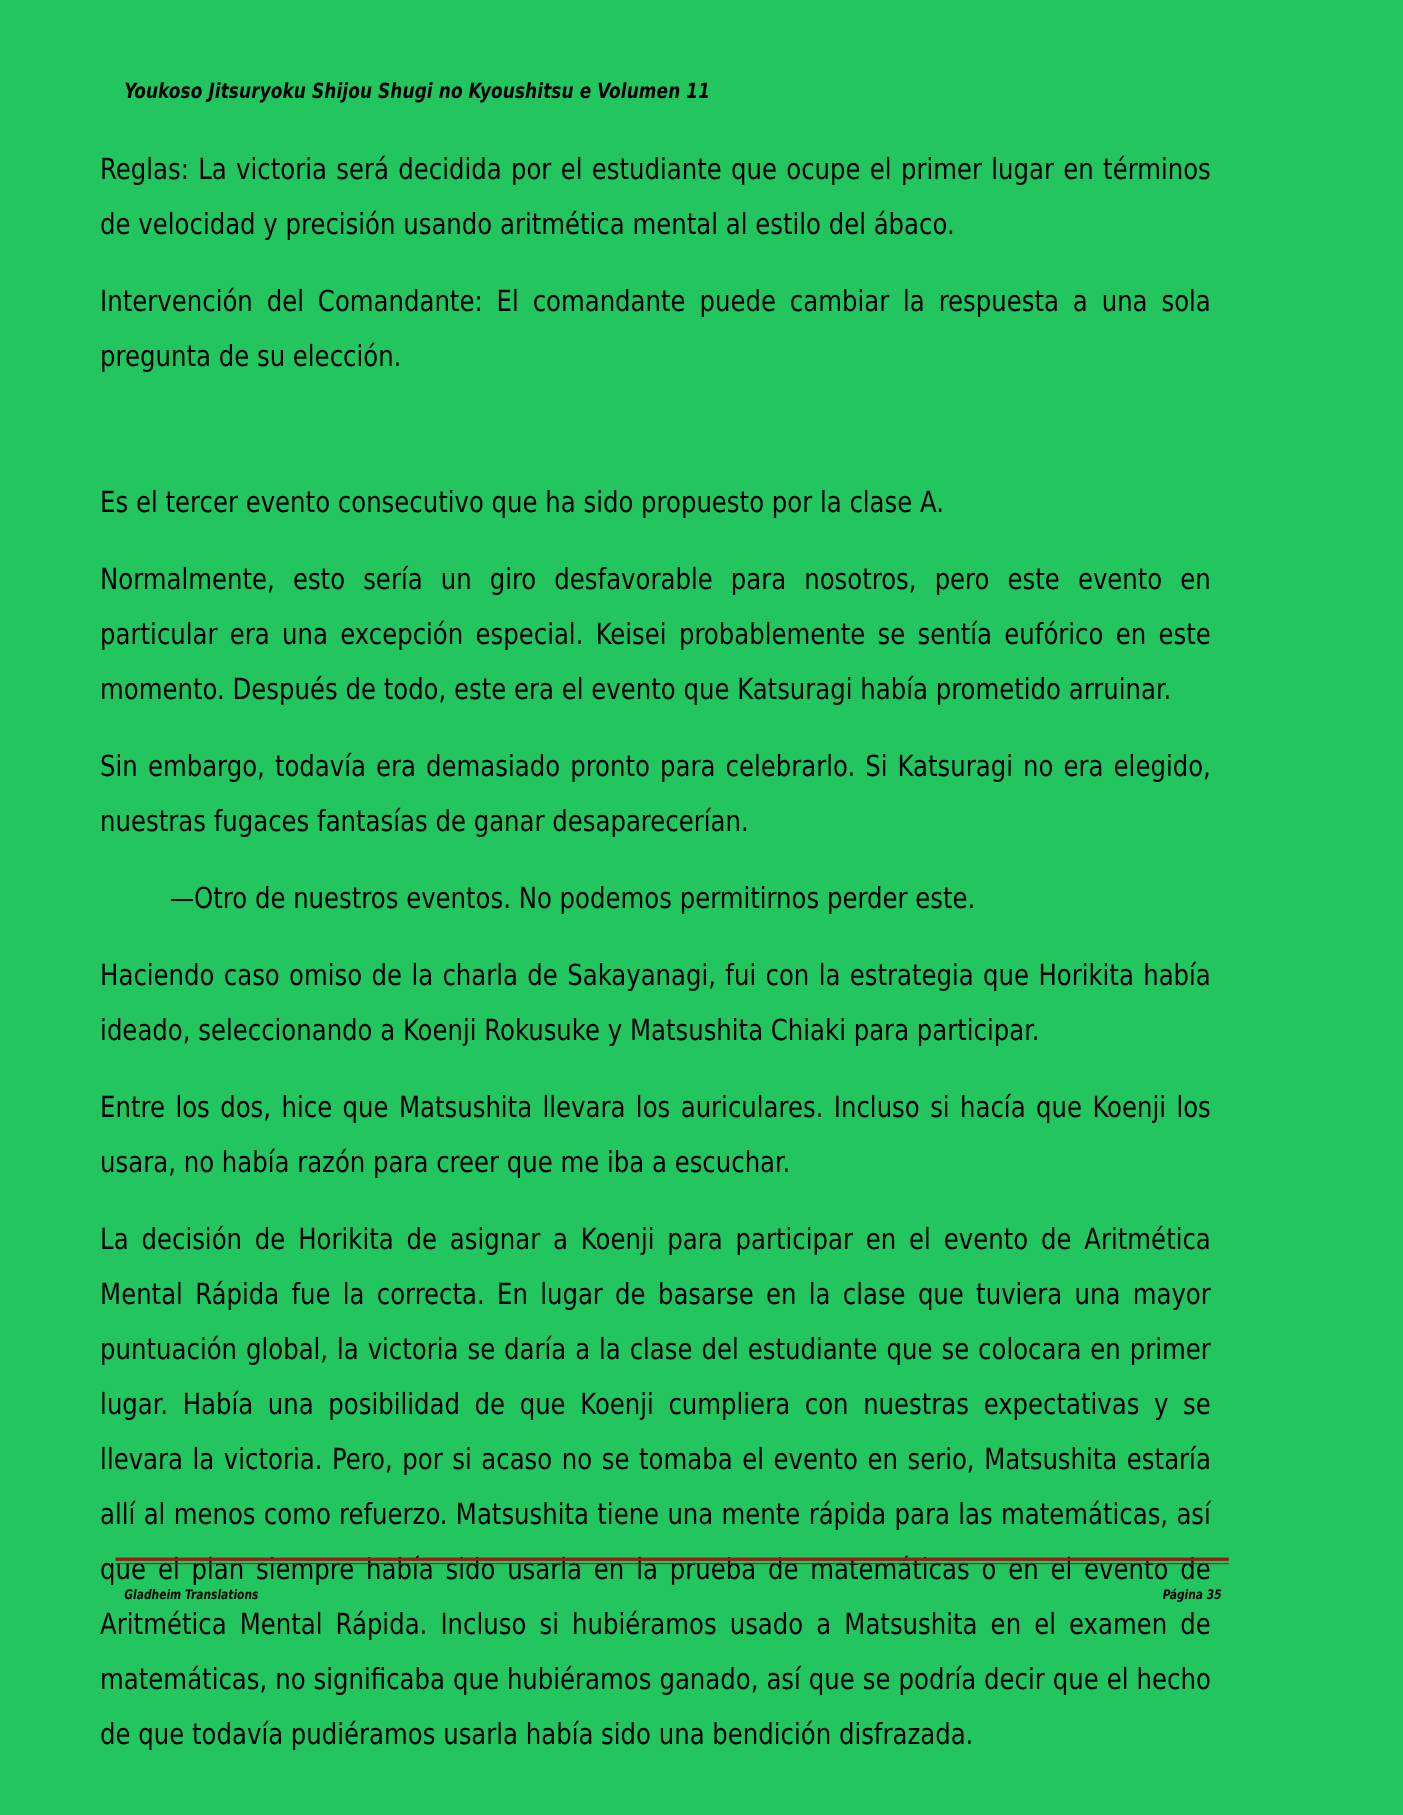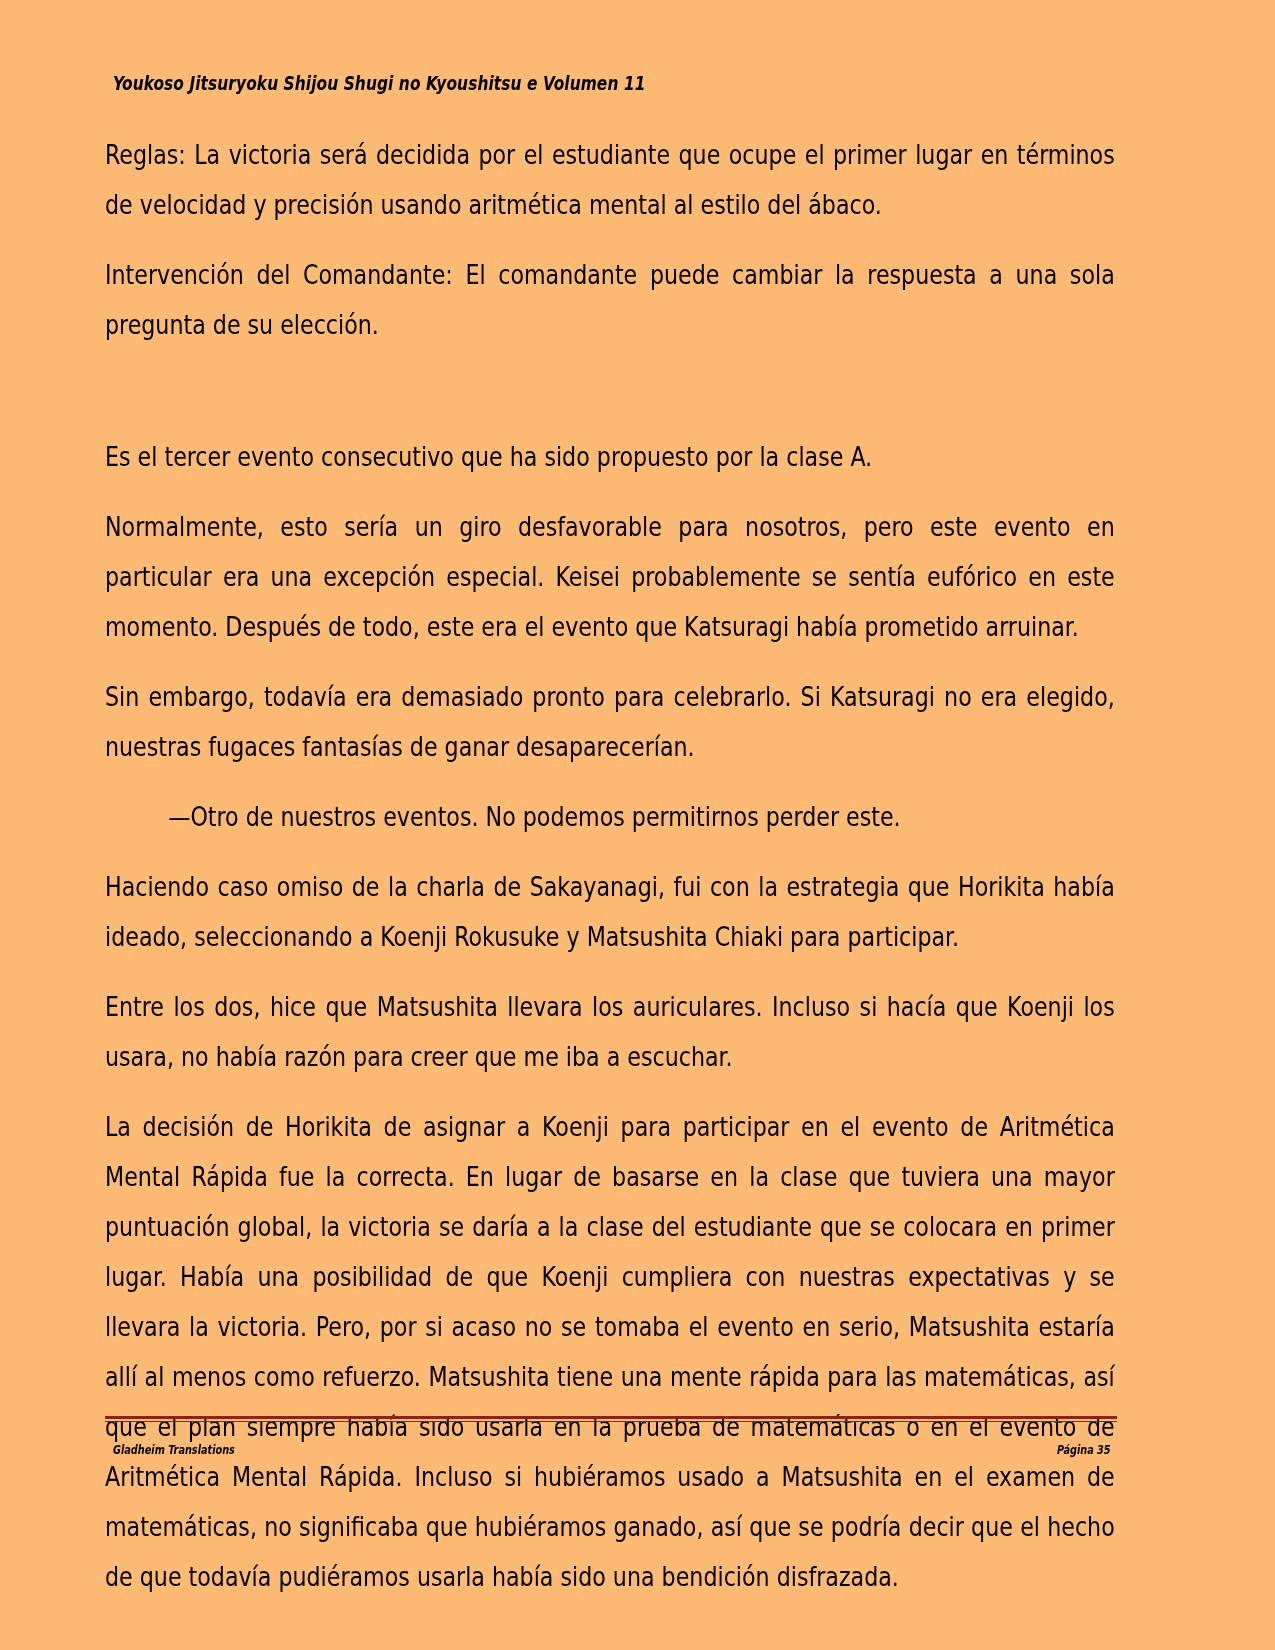--- a/index.html
+++ b/index.html
@@ -4,21 +4,21 @@
 <style>
   html, body {
     margin: 0;
     padding: 0;
     background: #ffffff;
   }
   .page {
     position: relative;
     width: 1275px;
     height: 1650px;
-    background: #fdba74;
+    background: #22c55e;
     margin: 0 auto;
     box-sizing: border-box;
     overflow: hidden;
   }
 
   
   .running-head {
     position: absolute;
     left: 113px;
     top: 72px;
@@ -31,21 +31,21 @@
     letter-spacing: 0.1px;
     color: #000000;
     white-space: nowrap;
     transform: scaleX(0.90);
     transform-origin: left center;
   }
 
   
   .body-col {
     position: absolute;
-    left: 105px;
+    left: 91px;
     top: 130px;
     width: 1010px;
     font-family: "Liberation Sans Narrow", "DejaVu Sans Condensed", "Liberation Sans", sans-serif;
     font-size: 26.5px;
     line-height: 50px;
     color: #000000;
     text-align: justify;
     text-justify: inter-word;
     -webkit-font-smoothing: none;
   }

